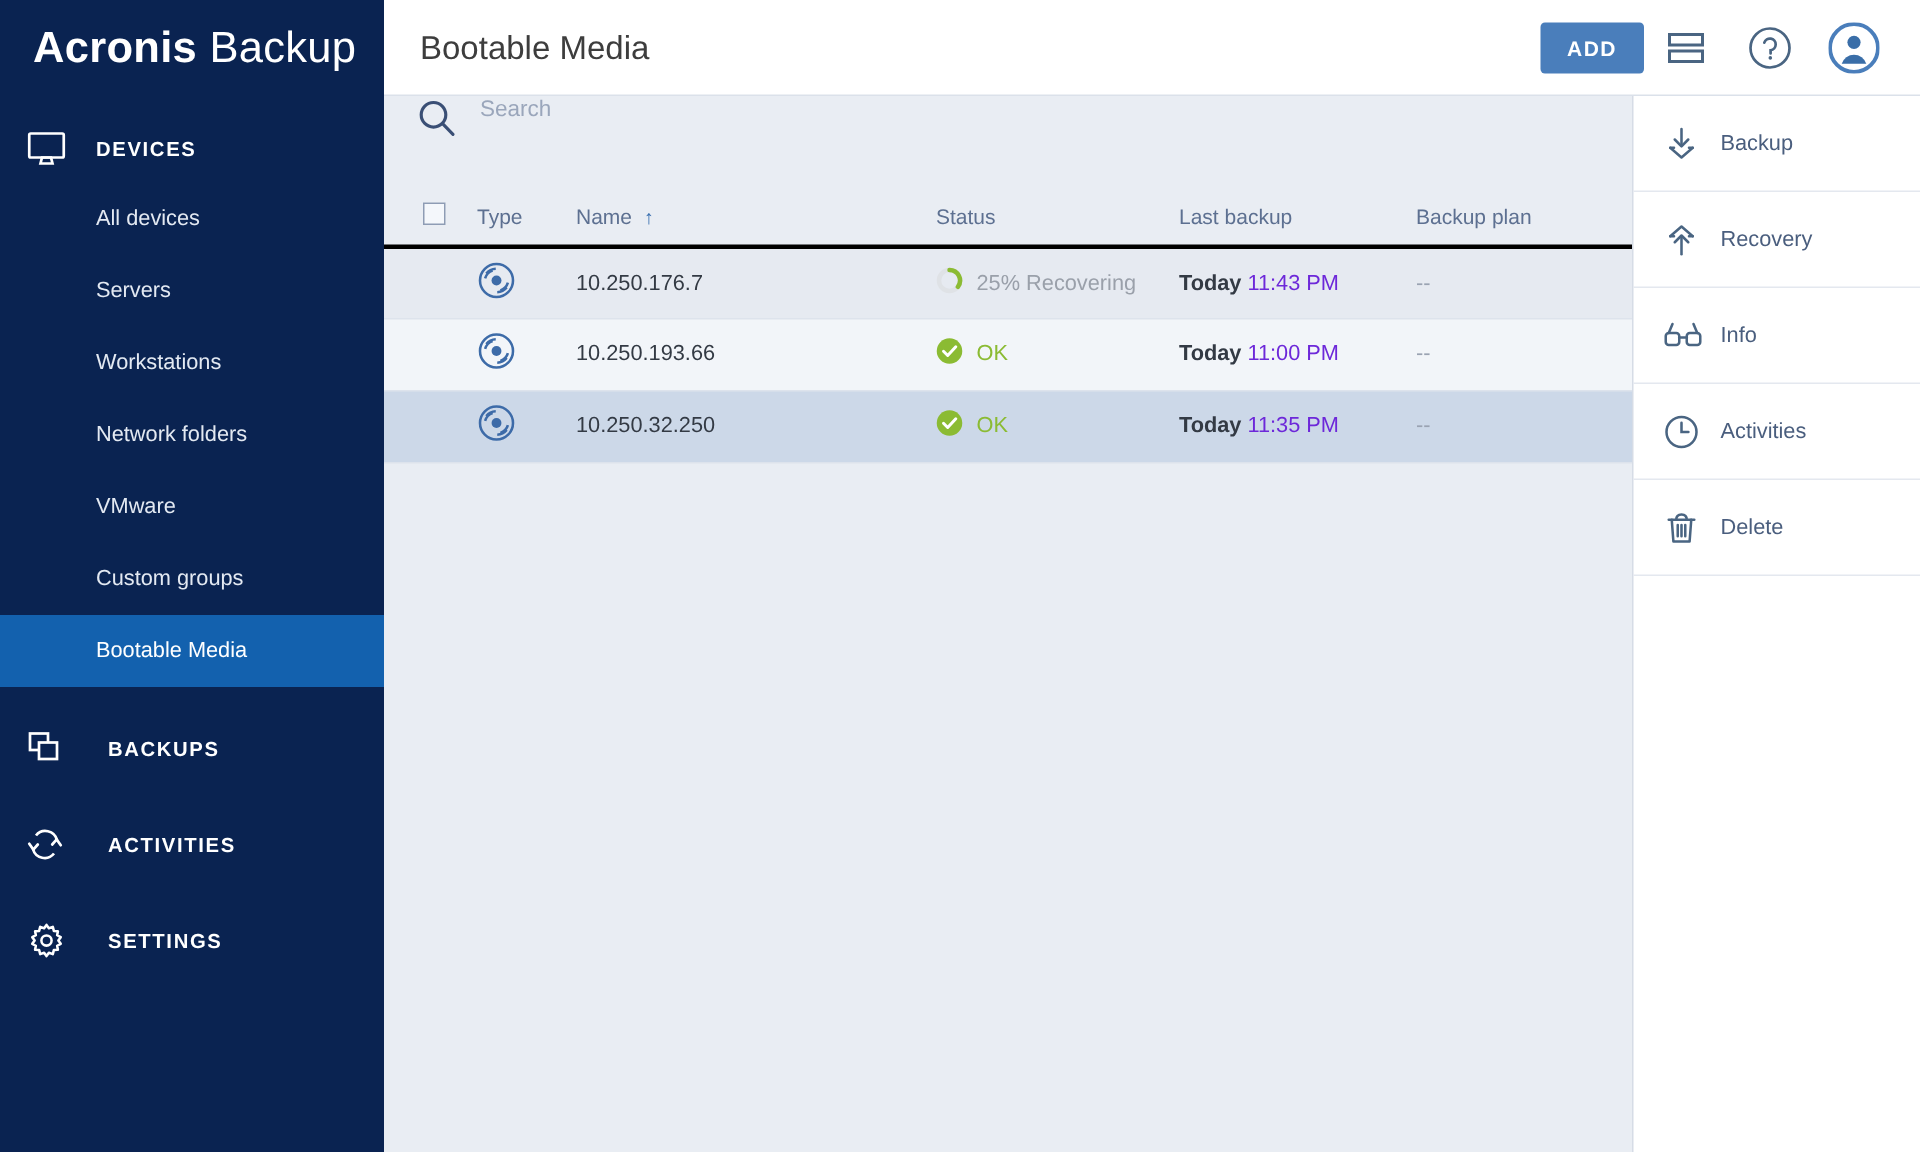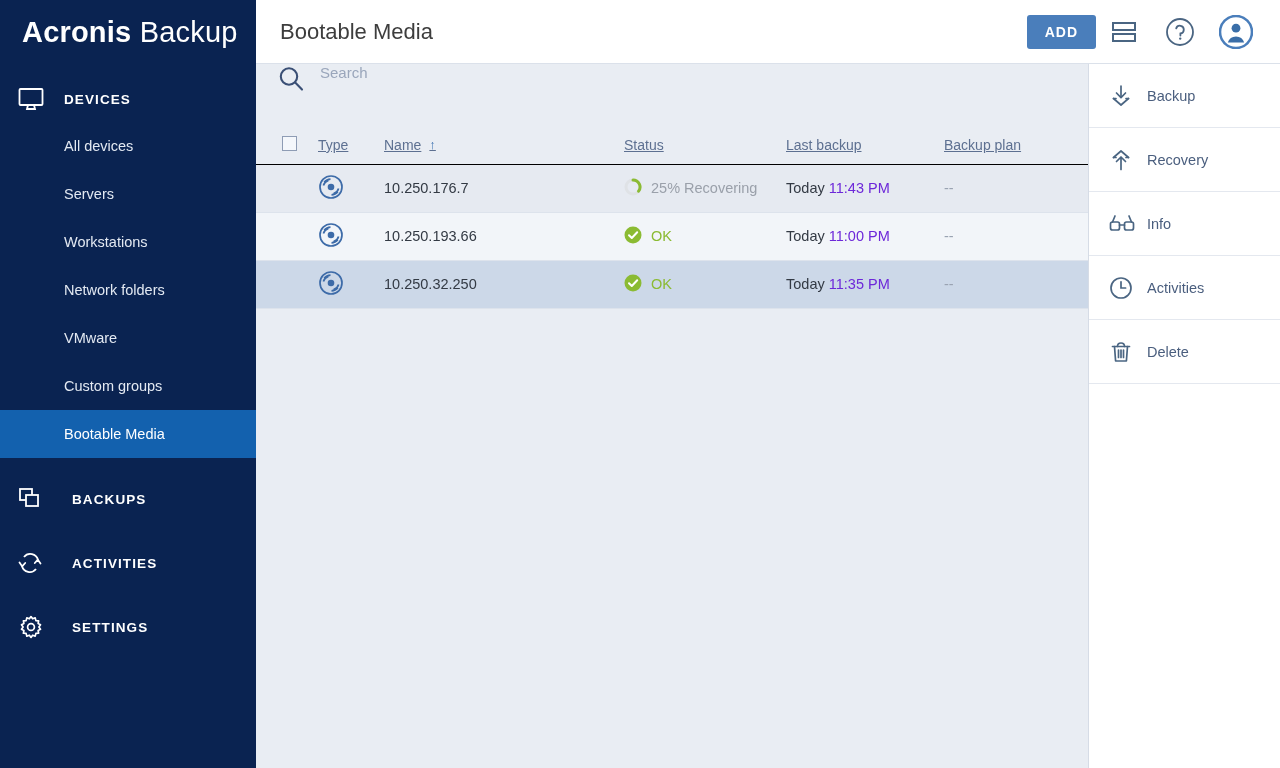--- a/index.html
+++ b/index.html
@@ -105,23 +105,22 @@
 
   table.grid { width: 100%; border-collapse: collapse; table-layout: fixed; }
   table.grid th {
     text-align: left;
     font-weight: 400;
     font-size: 14px;
     color: #5d7091;
     height: 38px;
     padding: 0;
     vertical-align: middle;
-    border-bottom: 1px solid #000000;
+    border-bottom: 3px solid #000000;
     background: #e9edf3;
-    text-decoration: underline;
   }
   table.grid td {
     font-size: 14.5px;
     color: #333a44;
     height: 48px;
     padding: 0;
     vertical-align: middle;
     border-bottom: 1px solid #dde3ec;
   }
   .col-cb  { width: 62px; }
@@ -144,21 +143,21 @@
     cursor: pointer;
   }
   .th-name-inner { display: flex; align-items: center; gap: 8px; }
   .sort-arrow { font-size: 13px; color: #3a70b0; line-height: 1; }
   .type-cell { text-align: left; padding-left: 4px; }
   .name-cell { padding-left: 2px; }
 
   .status-cell { display: flex; align-items: center; gap: 9px; }
   .status-ok { color: #8bbb33; font-size: 14.5px; }
   .status-rec { color: #9aa0aa; font-size: 14.5px; }
-  .last-backup .today { color: #333a44; }
+  .last-backup .today { color: #333a44; font-weight: bold; }
   .last-backup .time { color: #6d28d9; }
   .dash { color: #9aa3b2; }
 
   
   .rightpanel {
     width: 192px; flex: 0 0 192px;
     background: #ffffff;
     border-left: 1px solid #d6dce6;
   }
   .rp-item {

